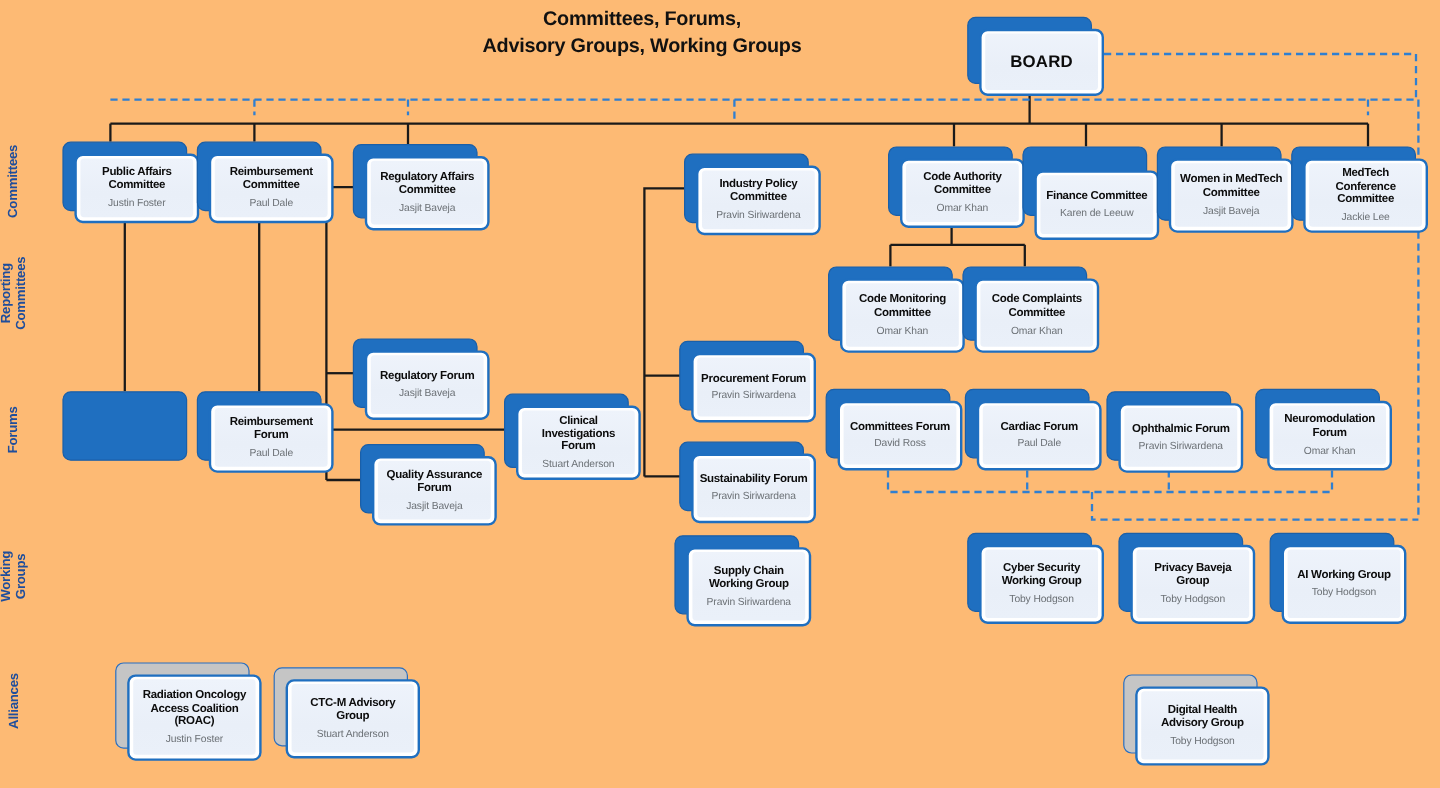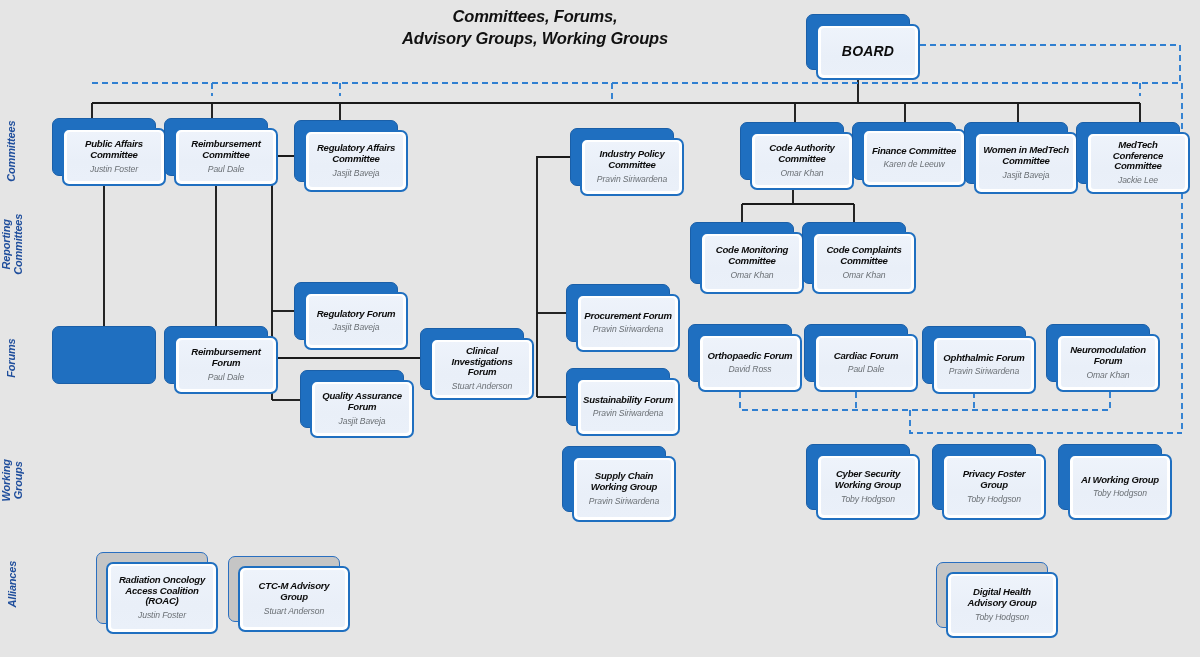--- a/index.html
+++ b/index.html
@@ -7,23 +7,22 @@
     padding: 0;
     background: #ffffff;
   }
   body {
     font-family: "Liberation Sans", sans-serif;
   }
   #canvas {
     position: relative;
     width: 1200px;
     height: 657px;
-    background: #e5e5e5;
+    background: #fdba74;
     overflow: hidden;
-    font-style: italic;
   }
 
   
   #chart-title {
     position: absolute;
     left: 370px;
     top: 5px;
     width: 330px;
     text-align: center;
     font-size: 16.5px;
@@ -237,21 +236,21 @@
         <div class="back" style="width: 104px; height: 58px;"></div>
         <div class="front" style="left: 10px; top: 10px; width: 104px; height: 58px;">
           <div class="inner">
             <div class="n-title">Code Authority Committee</div>
             <div class="n-owner">Omar Khan</div>
           </div>
         </div>
       </div>
       <div class="node" style="left: 852px; top: 122px; width: 114px; height: 68px;">
         <div class="back" style="width: 104px; height: 58px;"></div>
-        <div class="front" style="left: 10px; top: 7px; width: 104px; height: 58px;">
+        <div class="front" style="left: 10px; top: 20px; width: 104px; height: 58px;">
           <div class="inner">
             <div class="n-title">Finance Committee</div>
             <div class="n-owner">Karen de Leeuw</div>
           </div>
         </div>
       </div>
       <div class="node" style="left: 964px; top: 122px; width: 114px; height: 72px;">
         <div class="back" style="width: 104px; height: 62px;"></div>
         <div class="front" style="left: 10px; top: 10px; width: 104px; height: 62px;">
           <div class="inner">
@@ -341,21 +340,21 @@
           <div class="inner">
             <div class="n-title">Sustainability Forum</div>
             <div class="n-owner">Pravin Siriwardena</div>
           </div>
         </div>
       </div>
       <div class="node" style="left: 688px; top: 324px; width: 114px; height: 68px;">
         <div class="back" style="width: 104px; height: 58px;"></div>
         <div class="front" style="left: 10px; top: 10px; width: 104px; height: 58px;">
           <div class="inner">
-            <div class="n-title">Orthopaedic Forum</div>
+            <div class="n-title">Committees Forum</div>
             <div class="n-owner">David Ross</div>
           </div>
         </div>
       </div>
       <div class="node" style="left: 804px; top: 324px; width: 114px; height: 68px;">
         <div class="back" style="width: 104px; height: 58px;"></div>
         <div class="front" style="left: 10px; top: 10px; width: 104px; height: 58px;">
           <div class="inner">
             <div class="n-title">Cardiac Forum</div>
             <div class="n-owner">Paul Dale</div>
@@ -395,21 +394,21 @@
           <div class="inner">
             <div class="n-title">Cyber Security Working Group</div>
             <div class="n-owner">Toby Hodgson</div>
           </div>
         </div>
       </div>
       <div class="node" style="left: 932px; top: 444px; width: 114px; height: 76px;">
         <div class="back" style="width: 104px; height: 66px;"></div>
         <div class="front" style="left: 10px; top: 10px; width: 104px; height: 66px;">
           <div class="inner">
-            <div class="n-title">Privacy Foster Group</div>
+            <div class="n-title">Privacy Baveja Group</div>
             <div class="n-owner">Toby Hodgson</div>
           </div>
         </div>
       </div>
       <div class="node" style="left: 1058px; top: 444px; width: 114px; height: 76px;">
         <div class="back" style="width: 104px; height: 66px;"></div>
         <div class="front" style="left: 10px; top: 10px; width: 104px; height: 66px;">
           <div class="inner">
             <div class="n-title">AI Working Group</div>
             <div class="n-owner">Toby Hodgson</div>

